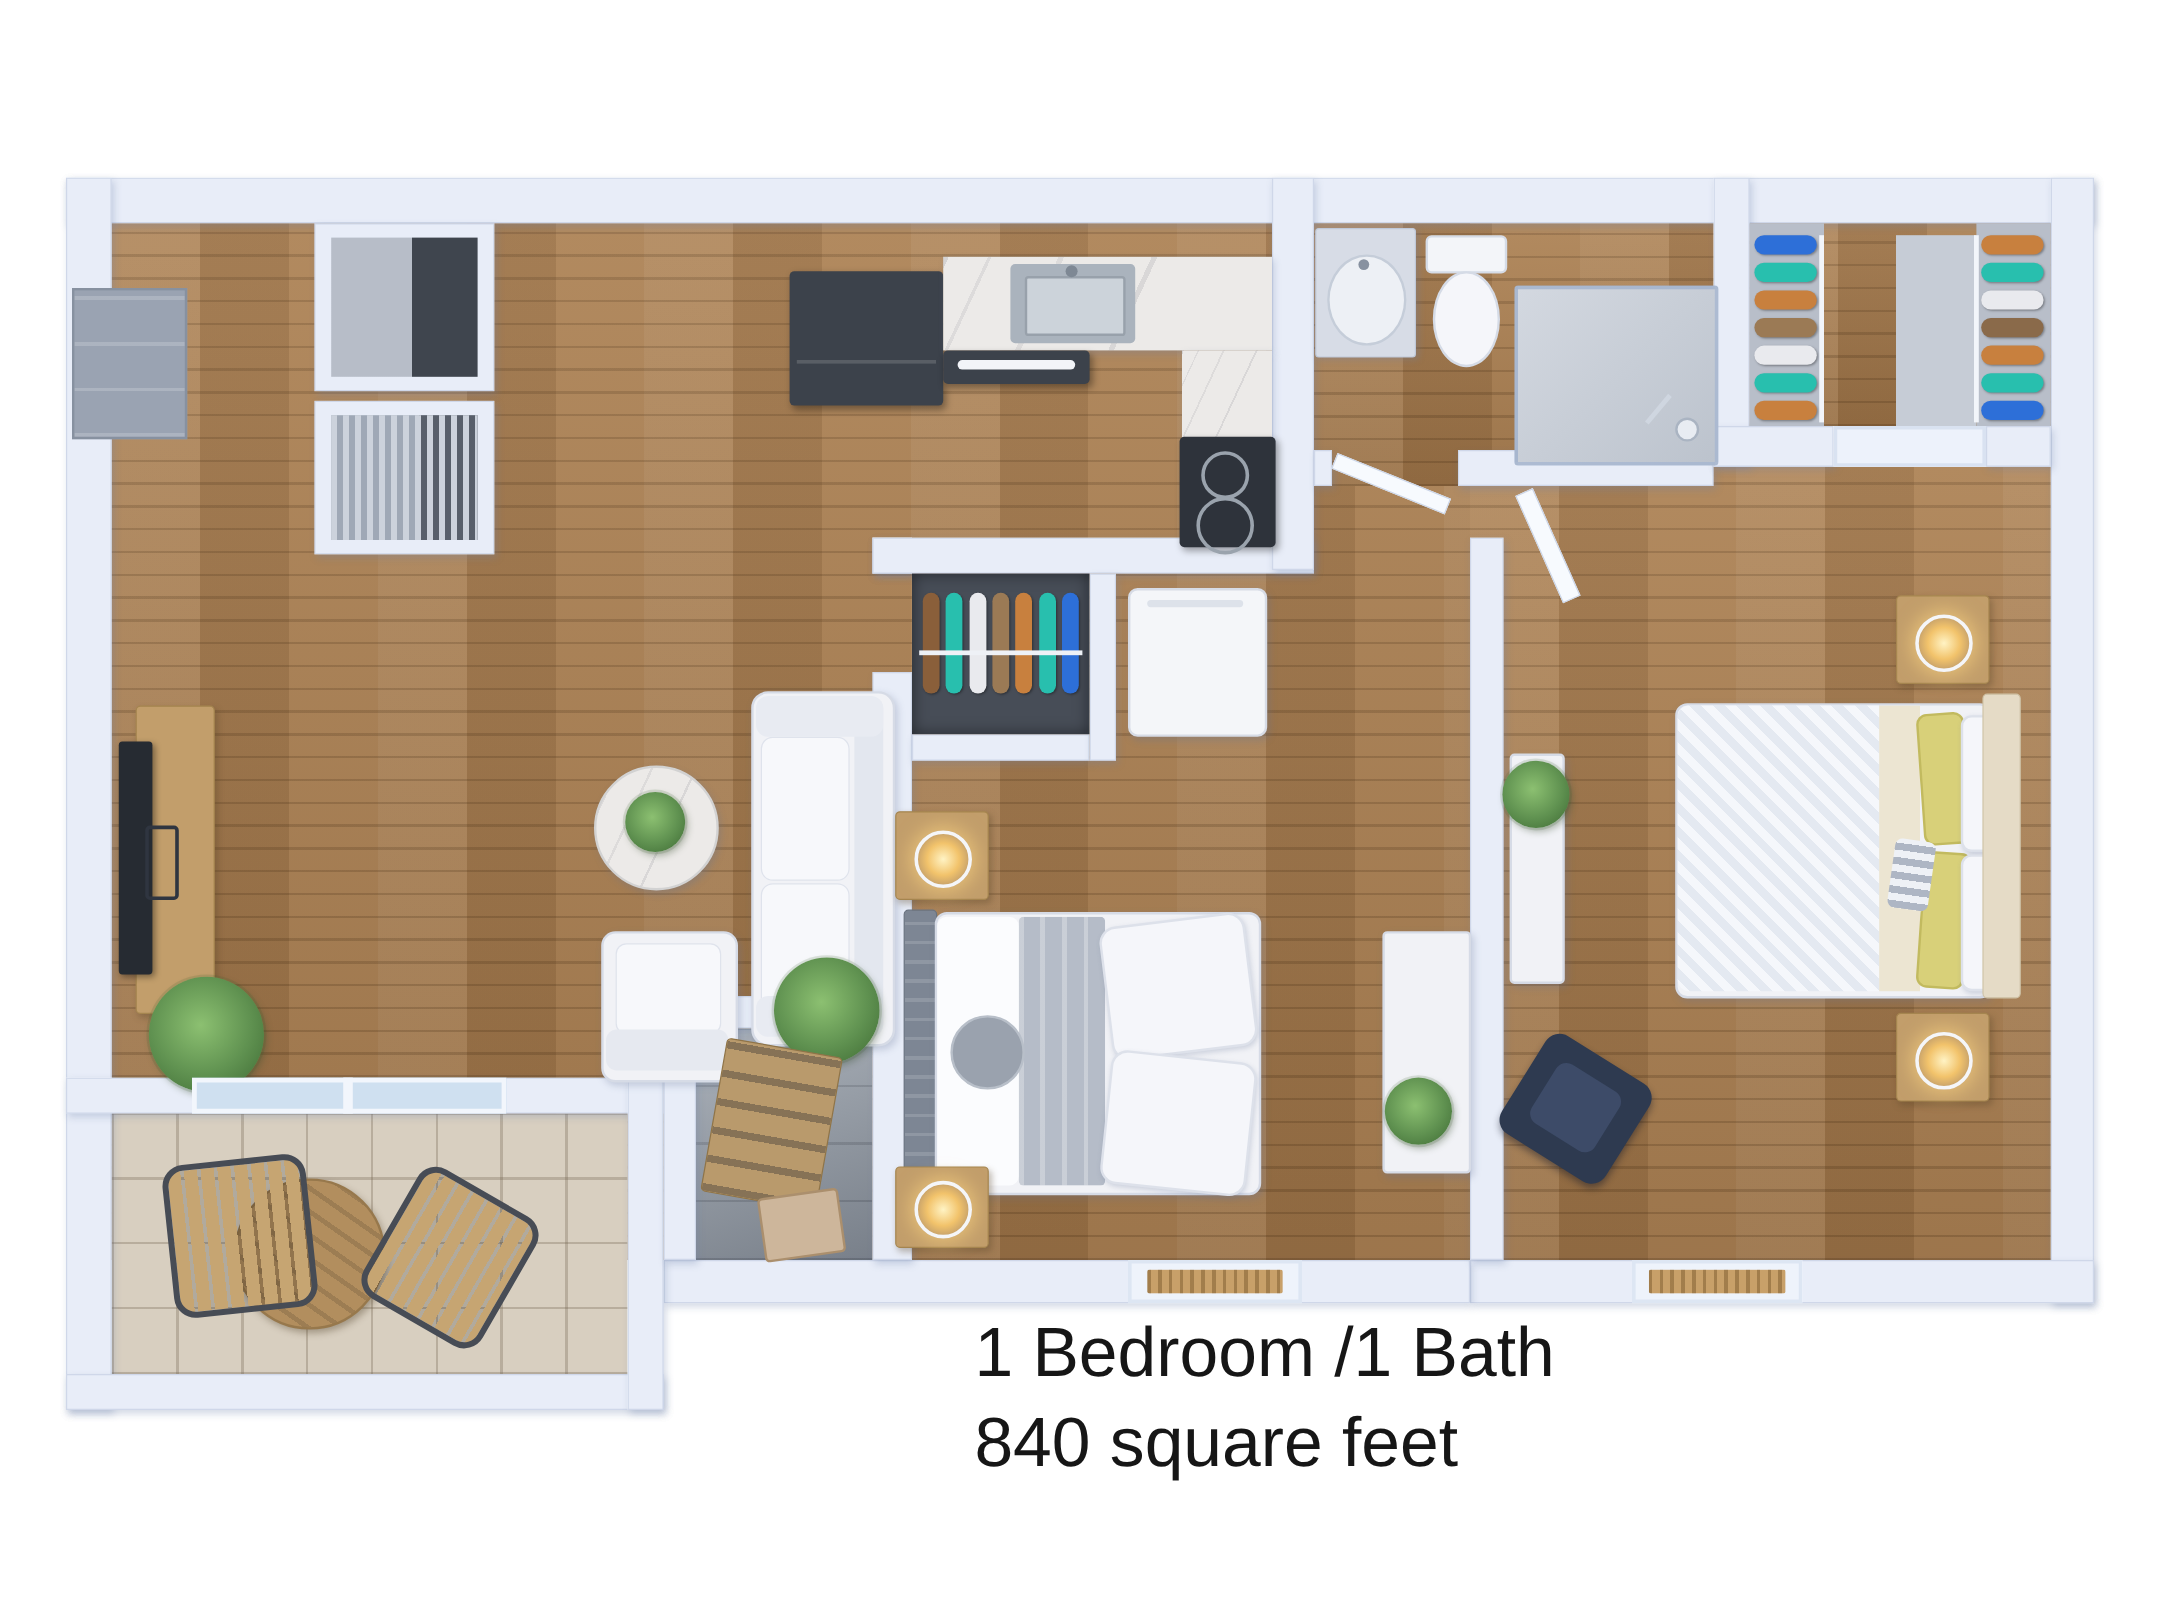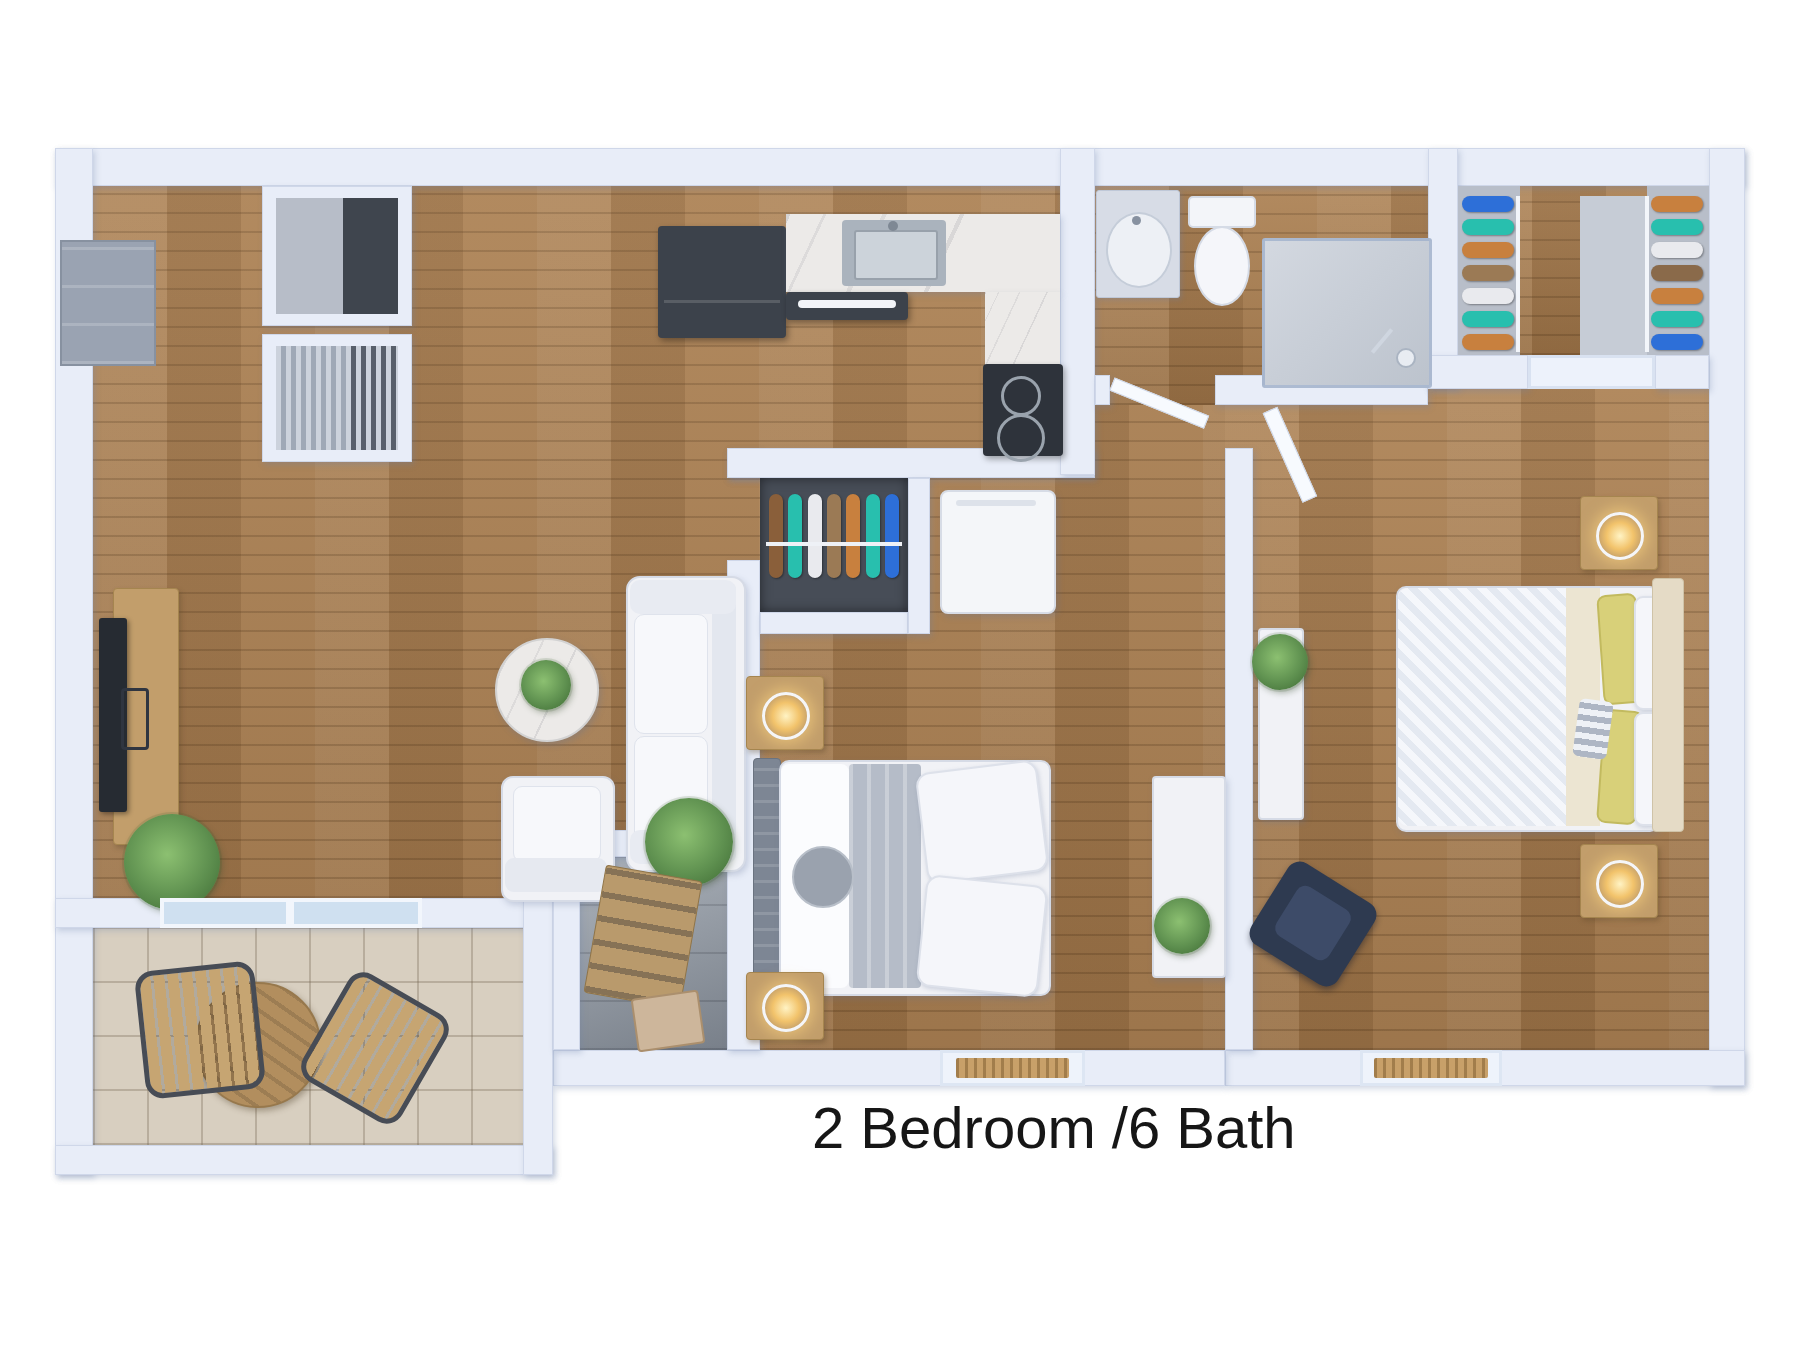--- a/index.html
+++ b/index.html
@@ -229,16 +229,17 @@
   <div class="abs" style="left:140px;top:966px;width:110px;height:118px;border:5px solid #474c55;border-radius:18px;transform:rotate(-6deg);
        background:repeating-linear-gradient(90deg,#c6a572 0 11px, rgba(0,0,0,.18) 11px 14px)"></div>
   <div class="abs" style="left:318px;top:986px;width:104px;height:114px;border:5px solid #474c55;border-radius:18px;transform:rotate(30deg);
        background:repeating-linear-gradient(90deg,#c6a572 0 11px, rgba(0,0,0,.18) 11px 14px)"></div>
 
   <div class="abs" style="left:594px;top:872px;width:96px;height:128px;transform:rotate(10deg);background-color:#b99a6c;border:1px solid #8f7448;border-radius:4px;
        background-image:repeating-linear-gradient(0deg, rgba(40,40,45,.35) 0 6px, rgba(0,0,0,0) 6px 24px)"></div>
   <div class="abs" style="left:634px;top:994px;width:64px;height:50px;background:#cdb69b;border:2px solid #ab8f6d;border-radius:4px;transform:rotate(-8deg)"></div>
 
   <div class="caption">
-    <div>2 Bedroom /6 Bath</div>
+    <div>1 Bedroom /1 Bath</div>
+    <div>840 square feet</div>
   </div>
 
 </div>
 
 </body></html>

